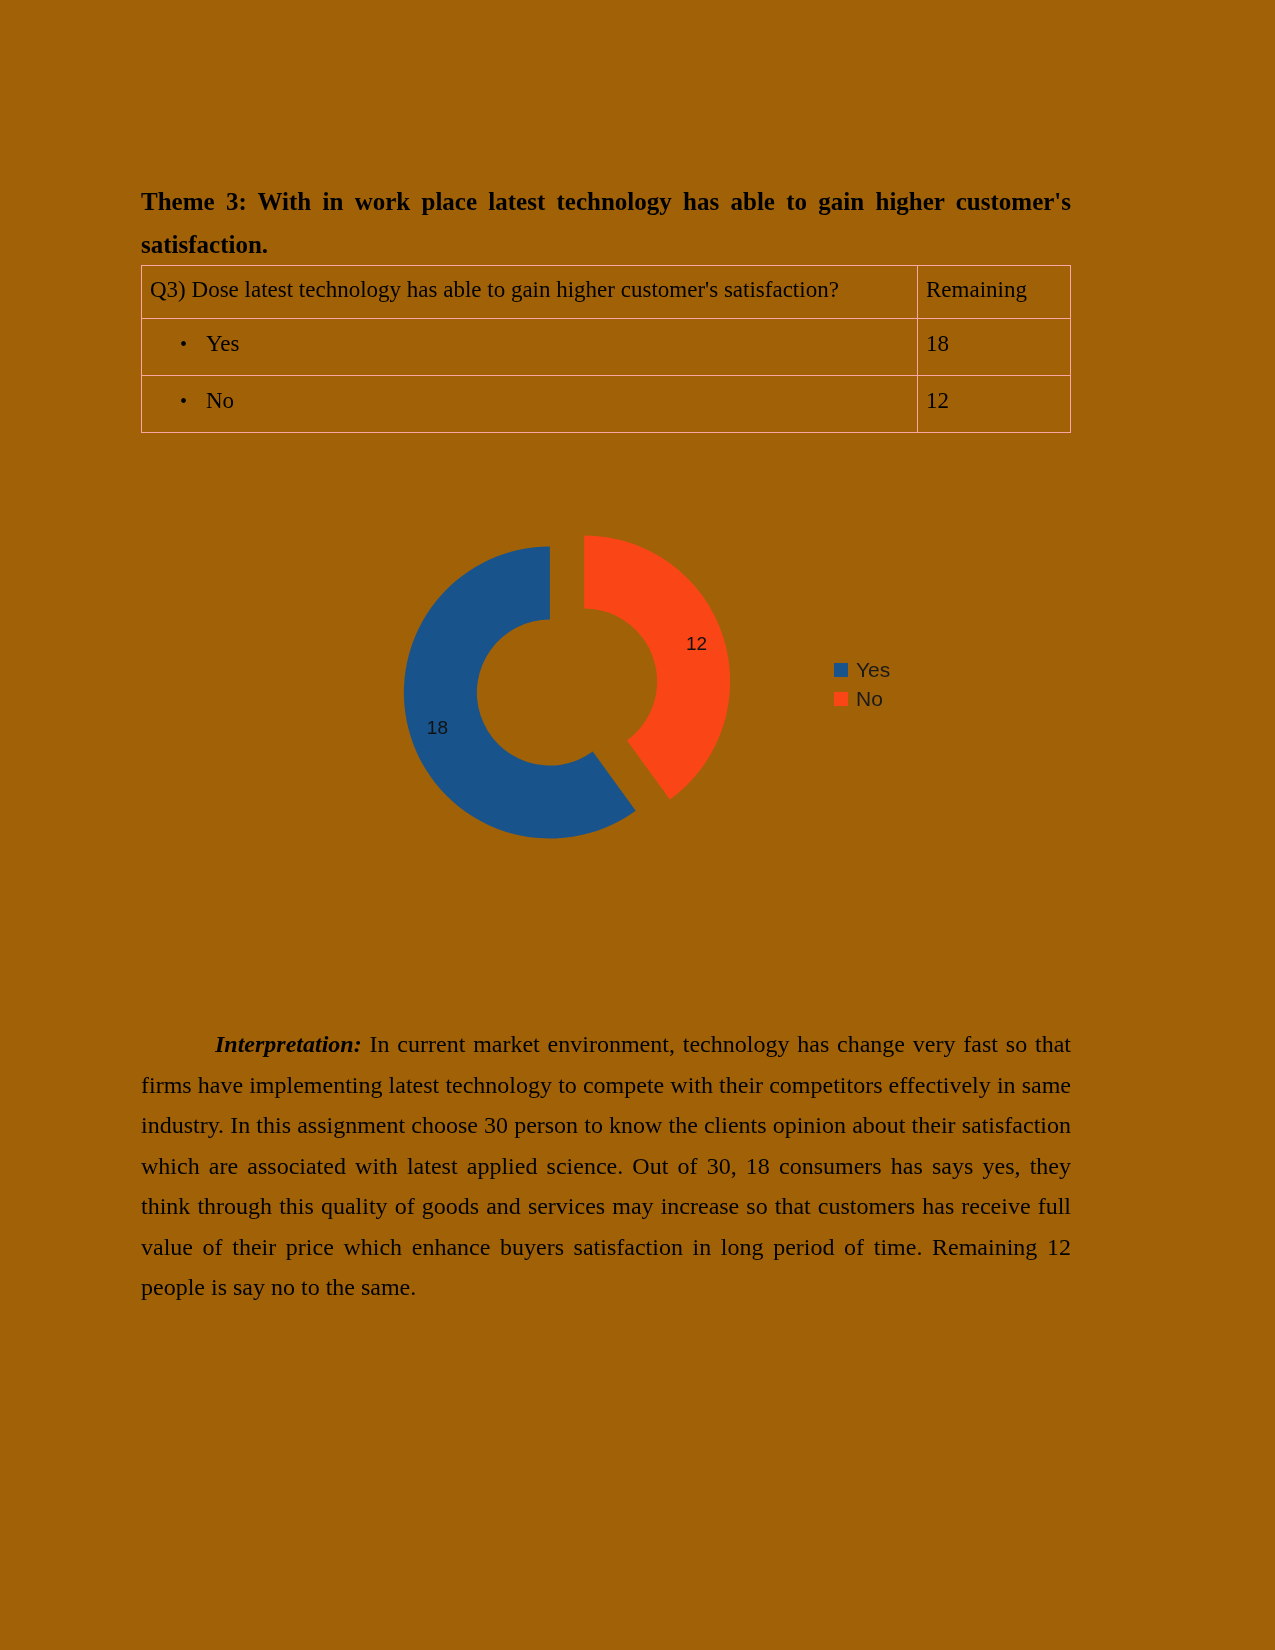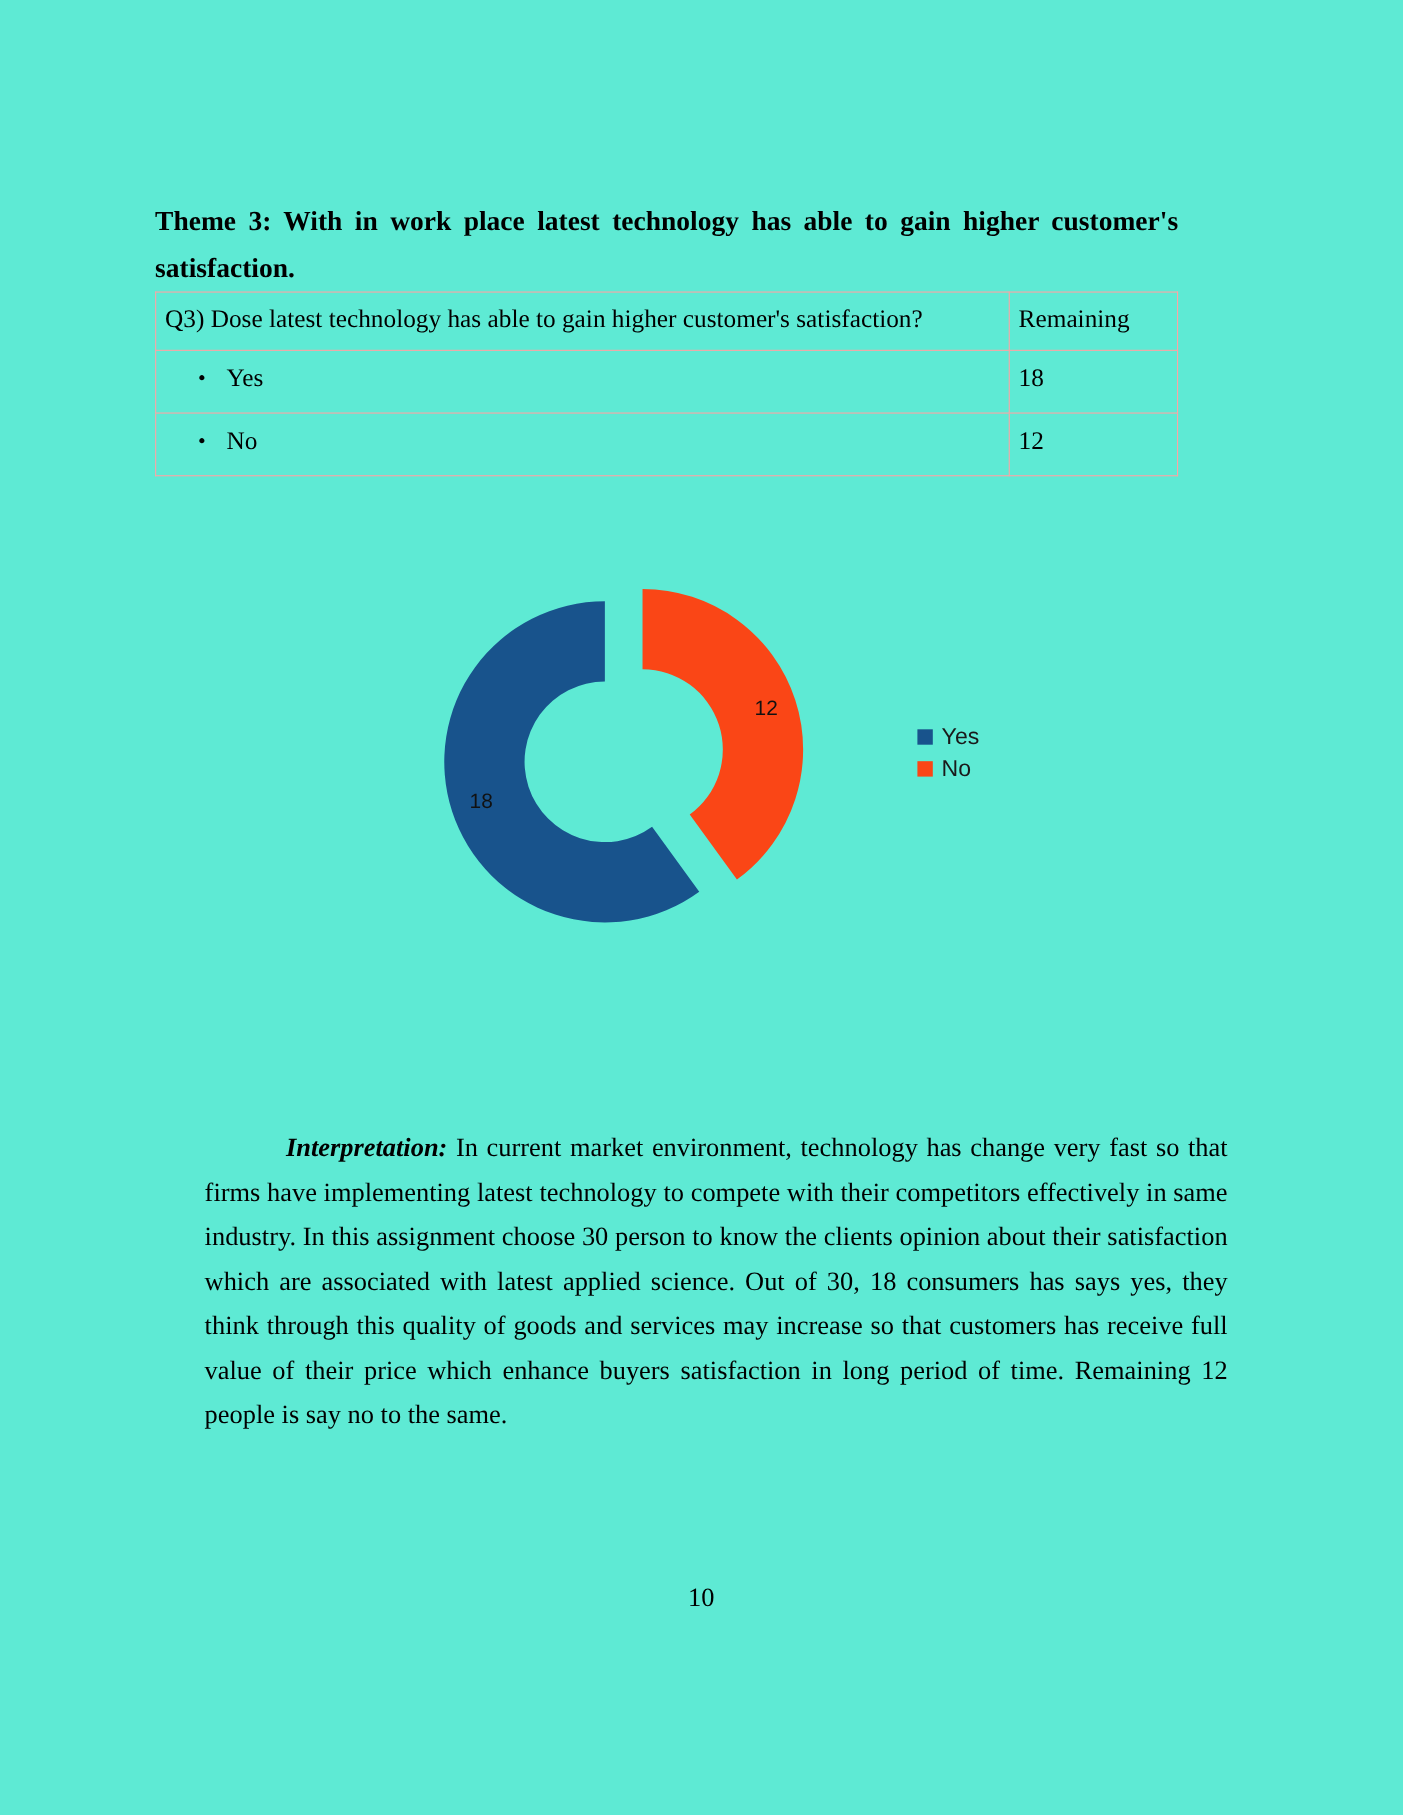--- a/index.html
+++ b/index.html
@@ -12,21 +12,21 @@
     height: 1650px;
     position: relative;
     font-family: "Liberation Serif", serif;
     color: #000000;
     overflow: hidden;
   }
 
   .page {
     position: absolute;
     inset: 0;
-    background: #5eead4;
+    background: #a16207;
   }
 
   
   .heading {
     position: absolute;
     left: 141px;
     top: 180px;
     width: 930px;
     font-size: 25px;
     font-weight: bold;
@@ -116,21 +116,20 @@
   .interpretation {
     position: absolute;
     left: 141px;
     top: 1000px;
     width: 930px;
     font-size: 24px;
     line-height: 40.5px;
     text-align: justify;
     text-align-last: left;
     text-indent: 74px;
-    margin-left: 45px;
   }
   .interp-lead {
     font-weight: bold;
     font-style: italic;
   }
 
   
   .page-number {
     position: absolute;
     left: 0;
@@ -203,15 +202,14 @@
         <span class="legend-swatch" id="legend-swatch-1" style="background: rgb(250, 70, 22);"></span>
         <span>No</span>
       </div>
     </div>
   </div>
 
   <p class="interpretation">
     <span class="interp-lead">Interpretation:</span><span> In current market environment, technology has change very fast so that firms  have implementing latest technology to compete with their competitors effectively in same industry. In this assignment choose 30 person to know the clients opinion about their satisfaction which are associated with latest applied science. Out of 30, 18 consumers has says yes, they think through this quality of goods and services may increase so that customers has receive full value of their price which enhance buyers satisfaction in long period of time. Remaining 12 people is say no to the same.</span>
   </p>
 
-  <div class="page-number">10</div>
 
 </div>
 
 </body></html>

